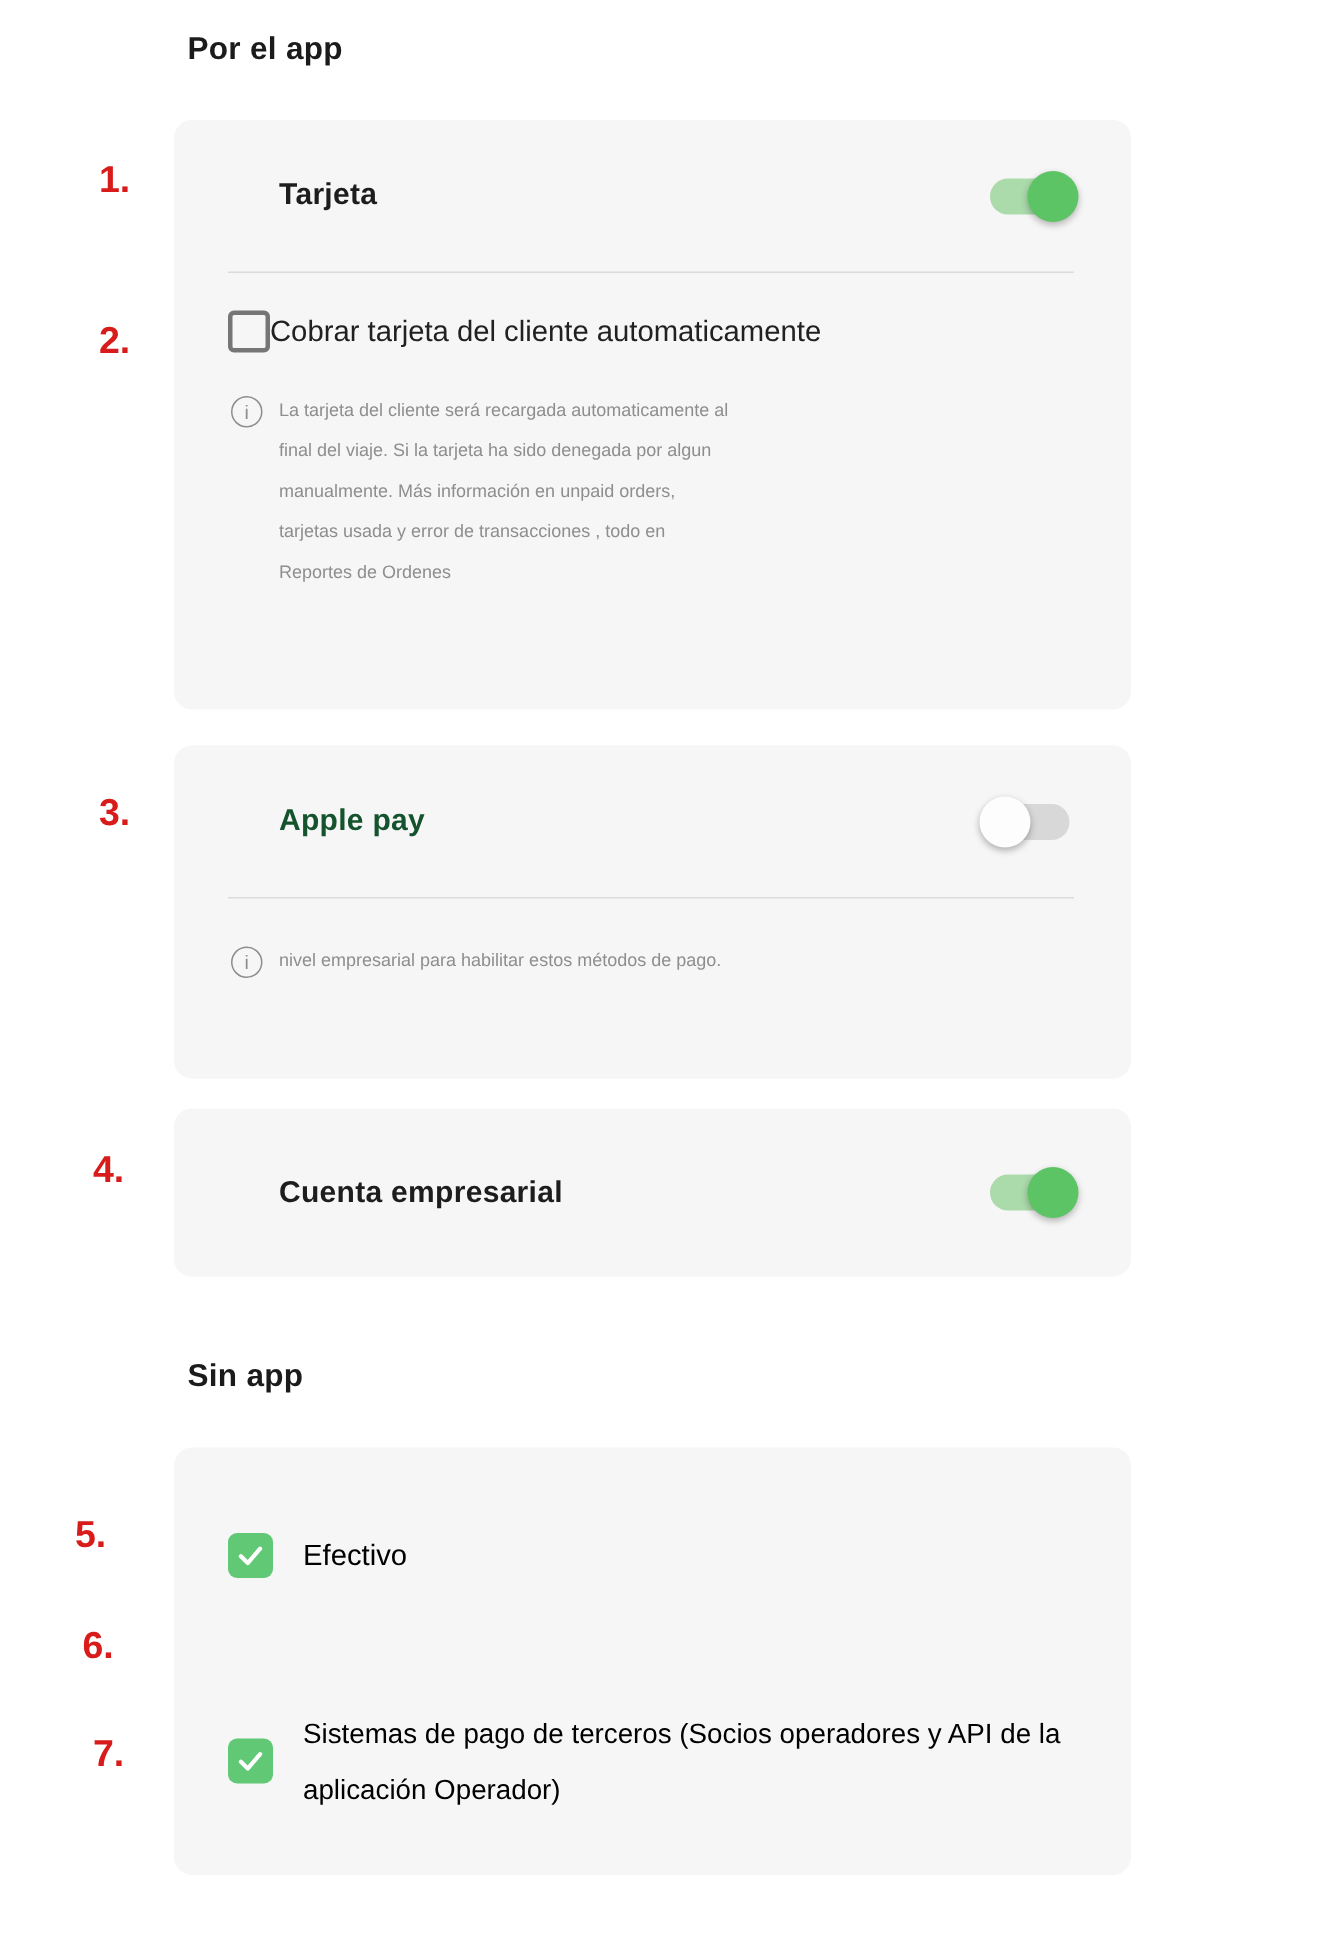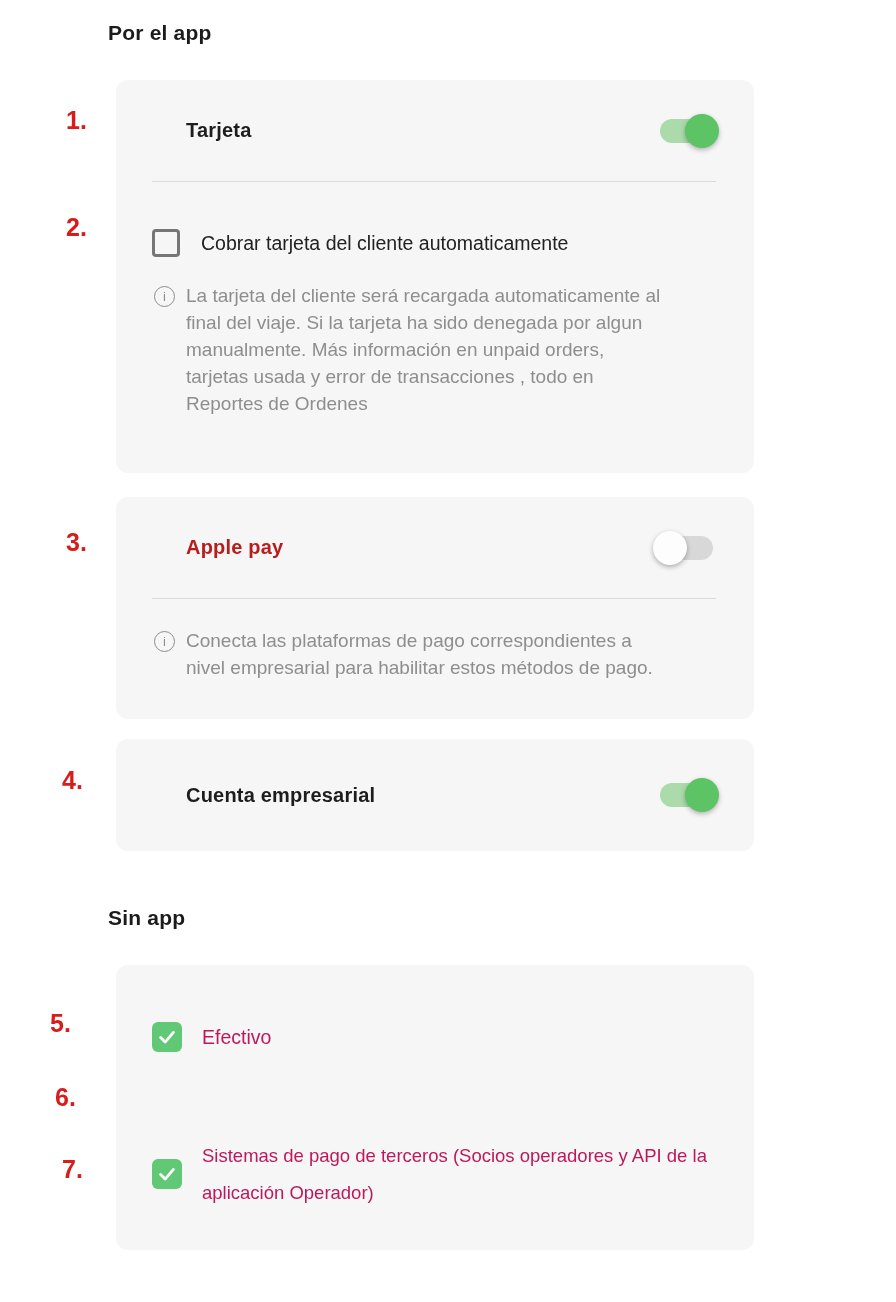--- a/index.html
+++ b/index.html
@@ -2,63 +2,63 @@
 <html><head>
 <meta charset="utf-8">
 <style>
   html,body{margin:0;padding:0;}
   body{
     width:896px;height:1302px;position:relative;background:#ffffff;
     font-family:"Liberation Sans",sans-serif;overflow:hidden;
     -webkit-font-smoothing:antialiased;
   }
   .section-heading{
-    position:absolute;left:108px;font-size:21px;font-weight:700;color:#1b1b1b;
+    position:absolute;left:125px;font-size:21px;font-weight:700;color:#1b1b1b;
     letter-spacing:.2px;
   }
   .annotation{
     position:absolute;color:#d81b1b;font-size:25px;font-weight:700;
     font-family:"Liberation Sans",sans-serif;
   }
   .card{
     position:absolute;left:116px;width:638px;background:#f6f6f6;border-radius:12px;
   }
   .title-row{
     height:101px;display:flex;align-items:center;justify-content:space-between;
     padding:0 37px 0 36px;box-sizing:border-box;
   }
   .card-title{font-size:20px;font-weight:700;color:#1d1d1d;letter-spacing:.2px;margin-left:34px;}
-  .card-title.disabled{color:#b91c1c;}
+  .card-title.disabled{color:#14532d;}
   .divider{height:1px;background:#dbdbdb;margin:0 38px 0 36px;}
   
   .toggle{position:relative;width:62px;height:36px;flex:none;cursor:pointer;}
   .toggle .track{position:absolute;top:6px;left:5px;width:53px;height:24px;border-radius:12px;}
   .toggle .knob{position:absolute;top:1px;width:34px;height:34px;border-radius:50%;}
   .toggle.on .track{background:#abdaab;}
   .toggle.on .knob{right:-2px;background:#5cc464;box-shadow:0 2px 5px rgba(0,0,0,.28);}
   .toggle.off .track{background:#d8d8d8;}
   .toggle.off .knob{left:-2px;background:#fdfdfd;box-shadow:0 2px 5px rgba(0,0,0,.30);}
   
   .cb{flex:none;box-sizing:border-box;display:flex;align-items:center;justify-content:center;cursor:pointer;}
   .cb.unchecked{width:28px;height:28px;border:3px solid #767676;border-radius:4px;background:transparent;}
   .cb.checked{width:30px;height:30px;border-radius:6px;background:#61c875;}
   .cb svg{width:22px;height:22px;}
   
-  .check-row{display:flex;align-items:center;gap:21px;margin:47px 38px 0 36px;}
+  .check-row{display:flex;align-items:center;margin:25px 38px 0 36px;}
   .check-label{font-size:19.5px;color:#212121;}
   .info-row{display:flex;align-items:flex-start;margin:25px 40px 0 38px;}
   .info-icon{
     flex:none;width:19px;height:19px;border:1.5px solid #8d8d8d;border-radius:50%;
     display:flex;align-items:center;justify-content:center;
     color:#8d8d8d;font-size:13px;font-weight:400;margin-top:4px;
   }
-  .info-lines{margin-left:11px;font-size:19px;line-height:27px;color:#8e8e8e;}
+  .info-lines{margin-left:11px;font-size:12px;line-height:27px;color:#8e8e8e;}
   
   .sin-row{position:absolute;left:36px;display:flex;align-items:center;gap:20px;}
-  .sin-label{font-size:19.5px;color:#be185d;}
+  .sin-label{font-size:19.5px;color:#000000;}
   .sin-label.wrap{width:520px;line-height:37px;}
 </style>
 </head>
 <body>
 
 <span class="annotation" style="left:66px;top:106px">1.</span>
 <span class="annotation" style="left:66px;top:213px">2.</span>
 <span class="annotation" style="left:66px;top:528px">3.</span>
 <span class="annotation" style="left:62px;top:766px">4.</span>
 <span class="annotation" style="left:50px;top:1009px">5.</span>
@@ -99,21 +99,20 @@
     <span class="card-title disabled">Apple pay</span>
     <div class="toggle off">
       <div class="track"></div>
       <div class="knob"></div>
     </div>
   </div>
   <div class="divider"></div>
   <div class="info-row" style="margin-top:28px">
     <span class="info-icon">i</span>
     <div class="info-lines">
-      <div>Conecta las plataformas de pago correspondientes a</div>
       <div>nivel empresarial para habilitar estos métodos de pago.</div>
     </div>
   </div>
 </div>
 
 <div class="card" style="top:739px;height:112px">
   <div class="title-row" style="height:112px">
     <span class="card-title">Cuenta empresarial</span>
     <div class="toggle on">
       <div class="track"></div>

